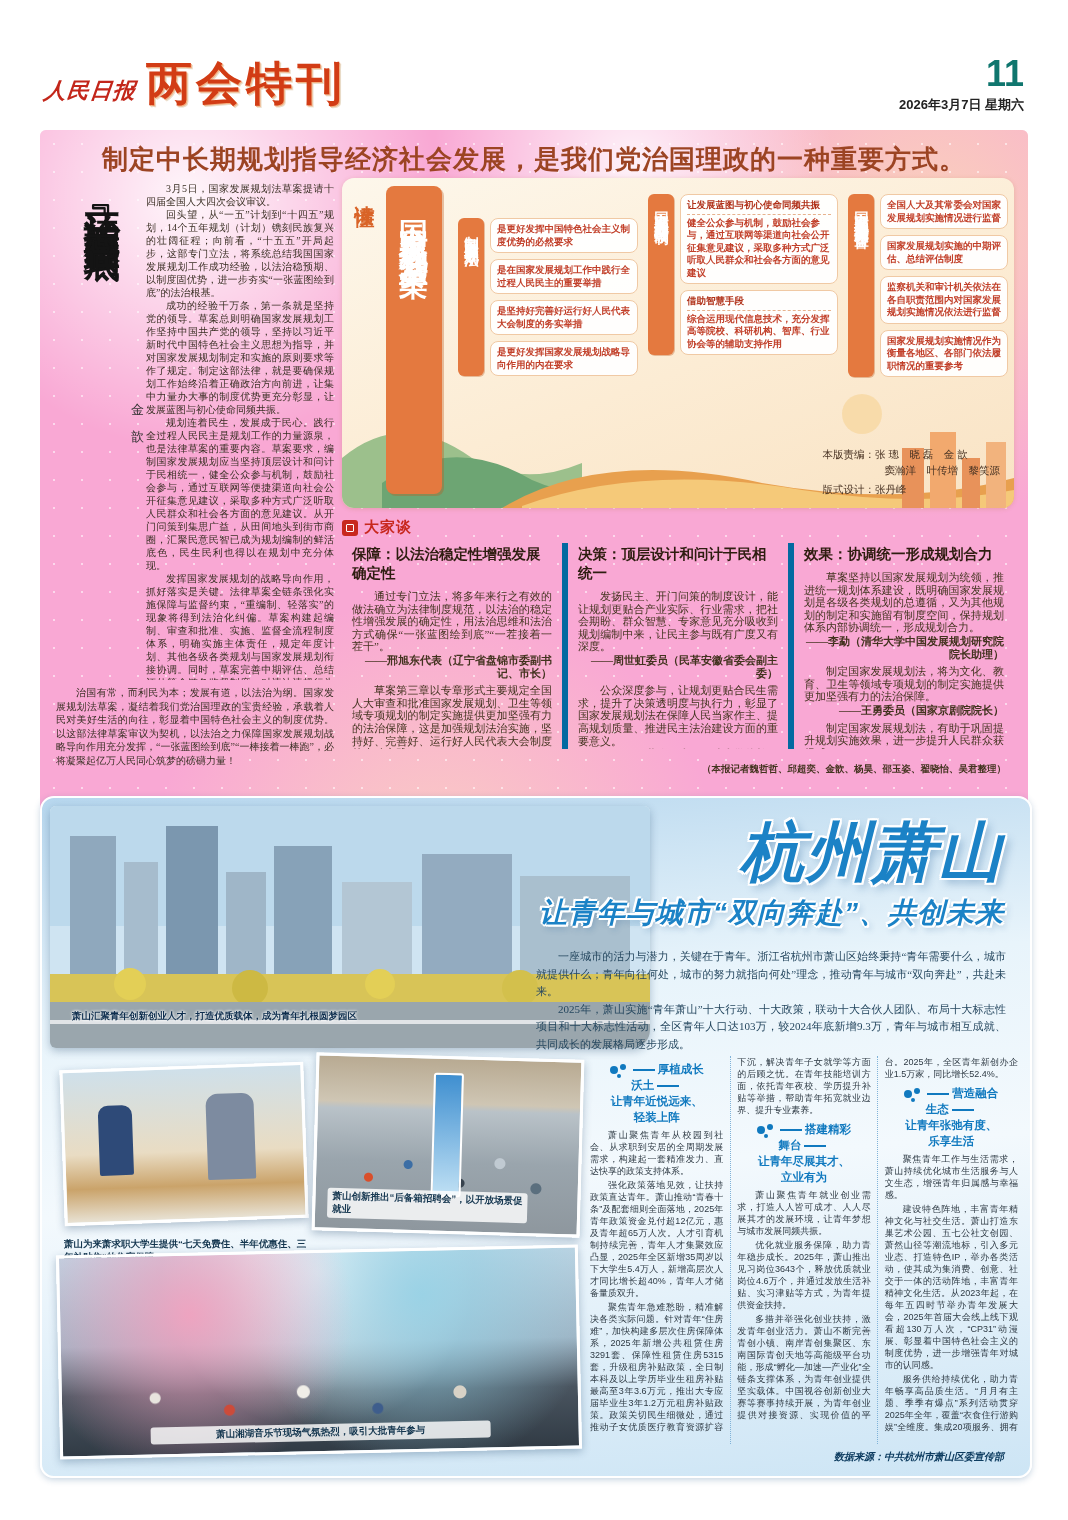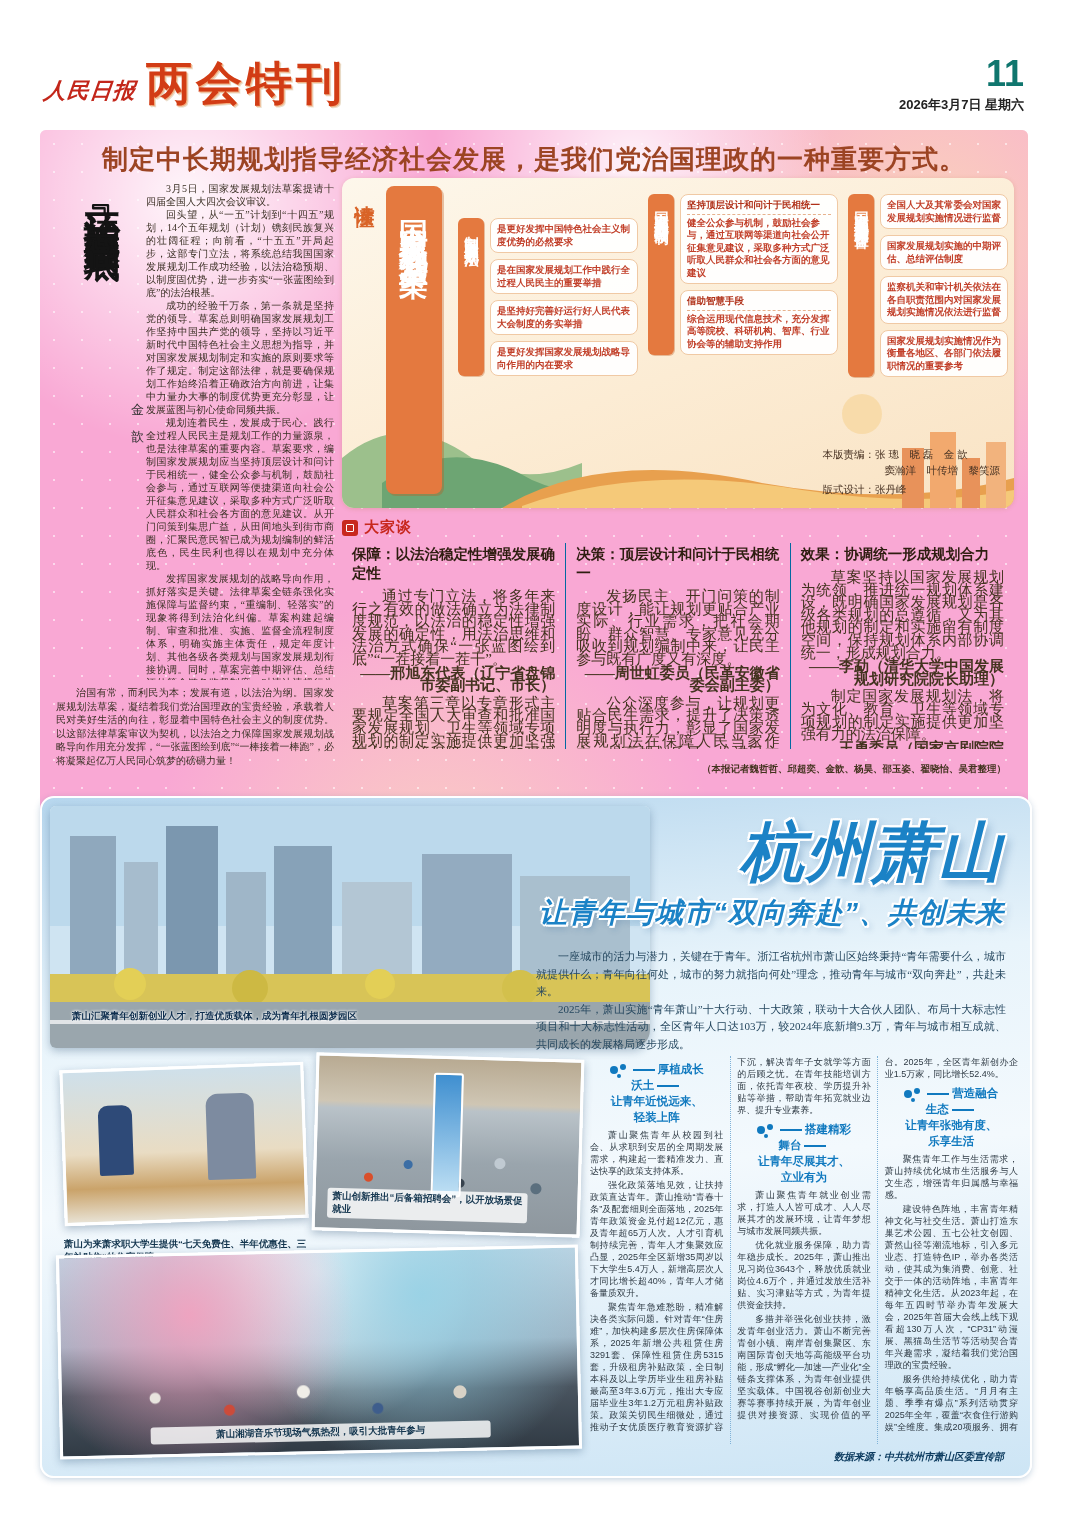--- a/index.html
+++ b/index.html
@@ -63,23 +63,23 @@
   .credits{position:absolute;right:14px;bottom:10px;font-size:10.5px;line-height:1.6;color:#4a3424;z-index:4;}
   .credits .design{margin-top:2px;}
   
   .talks{position:absolute;z-index:3;left:302px;top:388px;width:672px;height:258px;}
   .talks-label{display:flex;align-items:center;gap:6px;margin-bottom:6px;}
   .talks-badge{width:16px;height:16px;background:#c8281e;border-radius:3px;position:relative;}
   .talks-badge::after{content:'';position:absolute;inset:4px;border:1.5px solid #fff;border-radius:1px;}
   .talks-title{font-size:15px;font-weight:900;color:#c8281e;letter-spacing:1px;}
   .talk-cols{display:flex;height:206px;}
   .talk-col{flex:1;padding:0 10px;overflow:hidden;}
-  .talk-col + .talk-col{border-left:1px solid #0369a1;}
+  .talk-col + .talk-col{border-left:6px solid #0369a1;}
   .talk-h{font-family:"Liberation Serif",serif;font-weight:900;font-size:14.5px;color:#2e1d10;margin:2px 0 7px;}
-  .talk-item{font-family:"Liberation Serif",serif;font-size:15px;line-height:12.6px;color:#43331f;
+  .talk-item{font-family:"Liberation Serif",serif;font-size:11px;line-height:12.6px;color:#43331f;
              text-align:justify;margin-bottom:5px;}
   .talk-item .tx{text-indent:2em;margin:0;}
   .talk-item .at{text-align:right;font-weight:bold;margin-top:1px;}
   .talk-note{position:absolute;right:8px;bottom:0;font-size:9.5px;font-weight:bold;color:#43331f;}
   
   .bottom-panel{position:absolute;top:796px;left:40px;width:988px;height:678px;border-radius:14px;
      background:linear-gradient(175deg,#b7d7ee 0%,#e8f4fb 30%,#f3f9fd 55%,#cde5f5 100%);
      border:2px solid #fff;box-shadow:0 2px 6px rgba(40,90,140,.25);overflow:hidden;}
   .photo{position:absolute;background:#dfe9f0;border:3px solid #fff;box-shadow:0 3px 8px rgba(20,60,100,.3);overflow:hidden;}
   .photo-city{left:8px;top:8px;width:600px;height:242px;border:none;border-radius:6px 6px 18px 6px;}
@@ -201,21 +201,21 @@
           <div class="ibox">是更好发挥国家发展规划战略导向作用的内在要求</div>
         </div>
       </div>
 
       <div class="info-sec" style="left:306px;top:16px;">
         <div class="sec-banner">
             <span>国家发展规划如何编制</span>
           </div>
         <div class="sec-boxes" style="width:158px;">
           <div class="ibox">
-            <div class="bh">坚持顶层设计和问计于民相统一</div>
+            <div class="bh">让发展蓝图与初心使命同频共振</div>
             <div>健全公众参与机制，鼓励社会参与，通过互联网等渠道向社会公开征集意见建议，采取多种方式广泛听取人民群众和社会各方面的意见建议</div>
           </div>
           <div class="ibox">
             <div class="bh">借助智慧手段</div>
             <div>综合运用现代信息技术，充分发挥高等院校、科研机构、智库、行业协会等的辅助支持作用</div>
           </div>
         </div>
       </div>
 
       <div class="info-sec" style="left:506px;top:16px;">
@@ -347,21 +347,21 @@
       </div>
       <p>萧山聚焦青年就业创业需求，打造人人皆可成才、人人尽展其才的发展环境，让青年梦想与城市发展同频共振。</p>
       <p>优化就业服务保障，助力青年稳步成长。2025年，萧山推出见习岗位3643个，释放优质就业岗位4.6万个，并通过发放生活补贴、实习津贴等方式，为青年提供资金扶持。</p>
       <p>多措并举强化创业扶持，激发青年创业活力。萧山不断完善青创小镇、南岸青创集聚区、东南国际青创天地等高能级平台功能，形成“孵化—加速—产业化”全链条支撑体系，为青年创业提供坚实载体。中国视谷创新创业大赛等赛事持续开展，为青年创业提供对接资源、实现价值的平台。2025年，全区青年新创办企业1.5万家，同比增长52.4%。</p>
 
       <div class="sec-h">
         <span class="dots-ico"></span><span class="line"></span><span>营造融合生态</span><span class="line"></span><br>
         <span>让青年张弛有度、乐享生活</span>
       </div>
       <p>聚焦青年工作与生活需求，萧山持续优化城市生活服务与人文生态，增强青年归属感与幸福感。</p>
-      <p>建设特色阵地，丰富青年精神文化与社交生活。萧山打造东巢艺术公园、五七公社文创园、萧然山径等潮流地标，引入多元业态、打造特色IP，举办各类活动，使其成为集消费、创意、社交于一体的活动阵地，丰富青年精神文化生活。从2023年起，在每年五四时节举办青年发展大会，2025年首届大会线上线下观看超130万人次，“CP31”动漫展、黑猫岛生活节等活动契合青年兴趣需求，凝结着我们党治国理政的宝贵经验。</p>
+      <p>建设特色阵地，丰富青年精神文化与社交生活。萧山打造东巢艺术公园、五七公社文创园、萧然山径等潮流地标，引入多元业态、打造特色IP，举办各类活动，使其成为集消费、创意、社交于一体的活动阵地，丰富青年精神文化生活。从2023年起，在每年五四时节举办青年发展大会，2025年首届大会线上线下观看超130万人次，“CP31”动漫展、彰显着中国特色社会主义的制度优势，进一步增强青年对城市的认同感。</p>
       <p>服务供给持续优化，助力青年畅享高品质生活。“月月有主题、季季有爆点”系列活动贯穿2025年全年，覆盖“衣食住行游购娱”全维度。集成20项服务、拥有近17万注册用户的“萧然青才卡”，“线上+线下”联动的“青年萧山”服务专窗，为青年提供全方位、一站式生活服务。</p>
 
     </div>
 
     <div class="bp-source">数据来源：中共杭州市萧山区委宣传部</div>
   </div>
 
 </div>
 
 </body></html>

